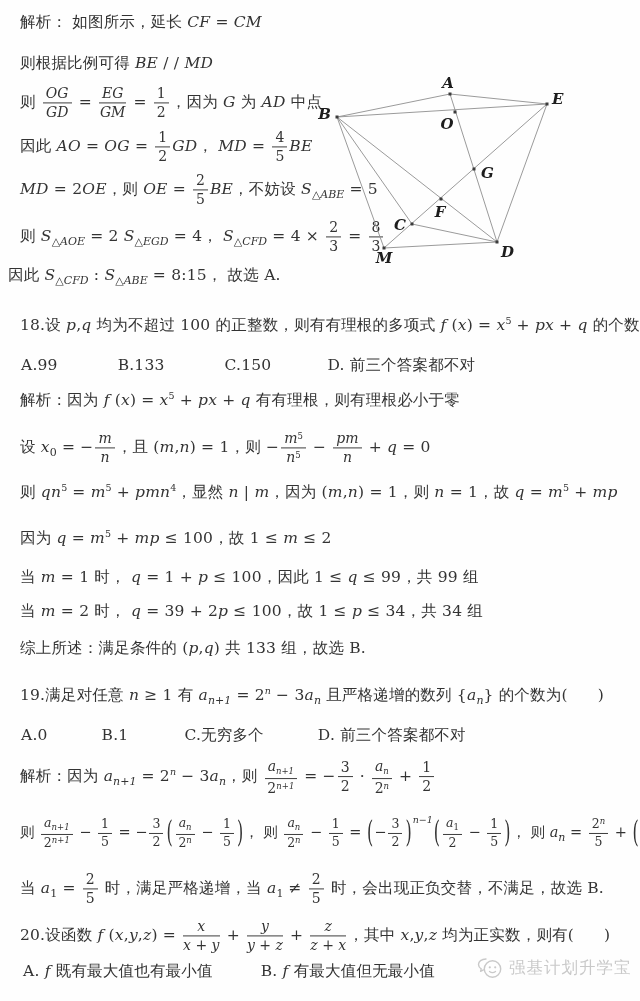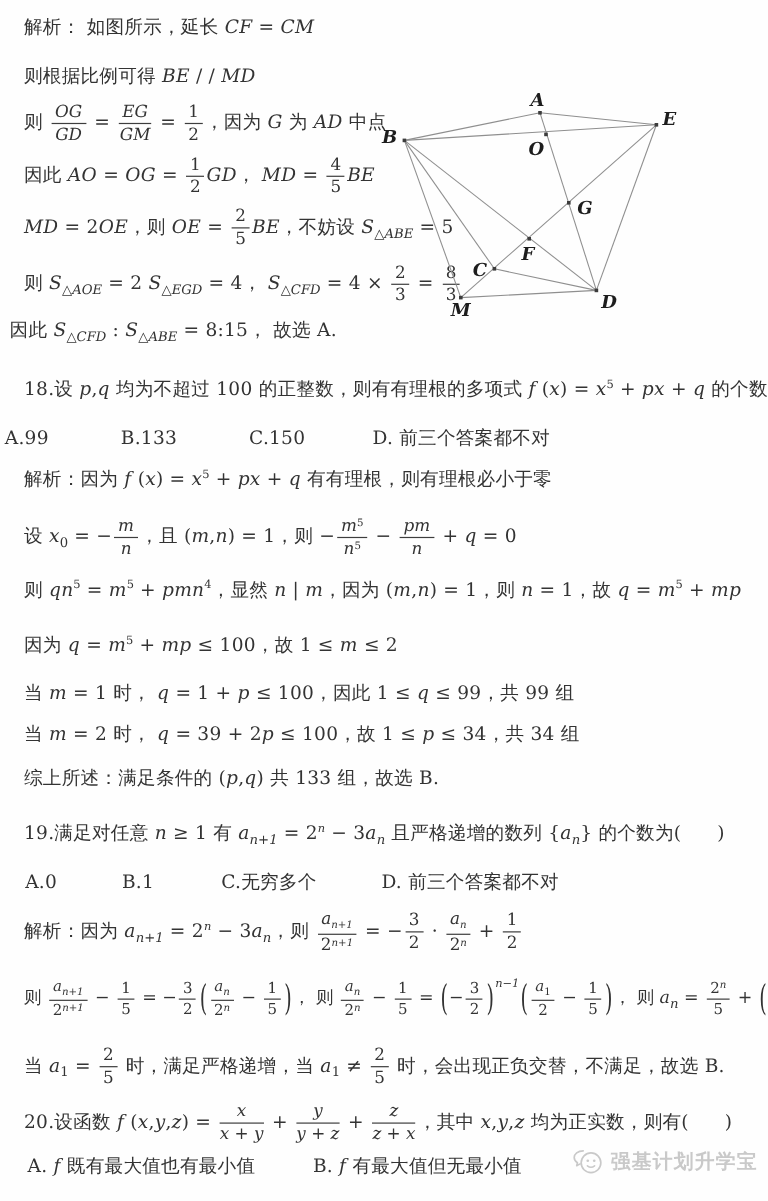--- a/index.html
+++ b/index.html
@@ -34,37 +34,37 @@
   #figure-box{position:absolute;left:313px;top:70px;}
   .fig-line{stroke:#8f8f8f;stroke-width:0.9;}
   .fig-pt{fill:#3c3c3c;}
   .fig-label{
     font-family:"DejaVu Serif","Liberation Serif",serif;
     font-style:italic;font-weight:bold;font-size:15px;fill:#1d1d1d;
   }
   #watermark{
     position:absolute;left:477px;top:957px;display:flex;align-items:center;gap:5px;
     color:#c9c9c9;font-family:"DejaVu Sans","Liberation Sans",sans-serif;
-    font-size:16.5px;font-weight:bold;letter-spacing:1px;
+    font-size:16.5px;font-weight:normal;letter-spacing:1px;
   }
 </style>
 </head>
 <body>
 
 <div class="page">
   <div id="doc">
       <div class="line" style="top: 23px; left: 20px;"><span class="tk-x">解析：  如图所示，延长 </span><span class="tk-i">CF</span><span class="tk-x"> = </span><span class="tk-i">CM</span></div>
       <div class="line" style="top: 64px; left: 20px;"><span class="tk-x">则根据比例可得 </span><span class="tk-i">BE</span><span class="tk-x"> / / </span><span class="tk-i">MD</span></div>
       <div class="line" style="top: 103px; left: 20px;"><span class="tk-x">则 </span><span class="frac"><span class="num"><span class="tk-i">OG</span></span><span class="den"><span class="tk-i">GD</span></span></span><span class="tk-x"> = </span><span class="frac"><span class="num"><span class="tk-i">EG</span></span><span class="den"><span class="tk-i">GM</span></span></span><span class="tk-x"> = </span><span class="frac"><span class="num"><span class="tk-x">1</span></span><span class="den"><span class="tk-x">2</span></span></span><span class="tk-x">，因为 </span><span class="tk-i">G</span><span class="tk-x"> 为 </span><span class="tk-i">AD</span><span class="tk-x"> 中点</span></div>
       <div class="line" style="top: 147px; left: 20px;"><span class="tk-x">因此 </span><span class="tk-i">AO</span><span class="tk-x"> = </span><span class="tk-i">OG</span><span class="tk-x"> = </span><span class="frac"><span class="num"><span class="tk-x">1</span></span><span class="den"><span class="tk-x">2</span></span></span><span class="tk-i">GD</span><span class="tk-x">，  </span><span class="tk-i">MD</span><span class="tk-x"> = </span><span class="frac"><span class="num"><span class="tk-x">4</span></span><span class="den"><span class="tk-x">5</span></span></span><span class="tk-i">BE</span></div>
       <div class="line" style="top: 190px; left: 20px;"><span class="tk-i">MD</span><span class="tk-x"> = 2</span><span class="tk-i">OE</span><span class="tk-x">，则 </span><span class="tk-i">OE</span><span class="tk-x"> = </span><span class="frac"><span class="num"><span class="tk-x">2</span></span><span class="den"><span class="tk-x">5</span></span></span><span class="tk-i">BE</span><span class="tk-x">，不妨设 </span><span class="tk-i">S</span><span class="tk-sb tk-i">△ABE</span><span class="tk-x"> = 5</span></div>
       <div class="line" style="top: 237px; left: 20px;"><span class="tk-x">则 </span><span class="tk-i">S</span><span class="tk-sb tk-i">△AOE</span><span class="tk-x"> = 2 </span><span class="tk-i">S</span><span class="tk-sb tk-i">△EGD</span><span class="tk-x"> = 4，  </span><span class="tk-i">S</span><span class="tk-sb tk-i">△CFD</span><span class="tk-x"> = 4 × </span><span class="frac"><span class="num"><span class="tk-x">2</span></span><span class="den"><span class="tk-x">3</span></span></span><span class="tk-x"> = </span><span class="frac"><span class="num"><span class="tk-x">8</span></span><span class="den"><span class="tk-x">3</span></span></span></div>
       <div class="line" style="top: 277px; left: 8px;"><span class="tk-x">因此 </span><span class="tk-i">S</span><span class="tk-sb tk-i">△CFD</span><span class="tk-x"> : </span><span class="tk-i">S</span><span class="tk-sb tk-i">△ABE</span><span class="tk-x"> = 8:15，  故选 A.</span></div>
       <div class="line" style="top: 325px; left: 20px;"><span class="tk-x">18.设 </span><span class="tk-i">p</span><span class="tk-x">,</span><span class="tk-i">q</span><span class="tk-x"> 均为不超过 100 的正整数，则有有理根的多项式 </span><span class="tk-i">f</span><span class="tk-x"> (</span><span class="tk-i">x</span><span class="tk-x">) = </span><span class="tk-i">x</span><span class="tk-sp">5</span><span class="tk-x"> + </span><span class="tk-i">px</span><span class="tk-x"> + </span><span class="tk-i">q</span><span class="tk-x"> 的个数为(</span></div>
-      <div class="line" style="top: 366px; left: 4px;"><span class="tk-x">A.99</span><span class="gap" style="width: 60px;"></span><span class="tk-x">B.133</span><span class="gap" style="width: 60px;"></span><span class="tk-x">C.150</span><span class="gap" style="width: 56px;"></span><span class="tk-x">D. 前三个答案都不对</span></div>
+      <div class="line" style="top: 366px; left: 21px;"><span class="tk-x">A.99</span><span class="gap" style="width: 60px;"></span><span class="tk-x">B.133</span><span class="gap" style="width: 60px;"></span><span class="tk-x">C.150</span><span class="gap" style="width: 56px;"></span><span class="tk-x">D. 前三个答案都不对</span></div>
       <div class="line" style="top: 400px; left: 20px;"><span class="tk-x">解析：因为 </span><span class="tk-i">f</span><span class="tk-x"> (</span><span class="tk-i">x</span><span class="tk-x">) = </span><span class="tk-i">x</span><span class="tk-sp">5</span><span class="tk-x"> + </span><span class="tk-i">px</span><span class="tk-x"> + </span><span class="tk-i">q</span><span class="tk-x"> 有有理根，则有理根必小于零</span></div>
       <div class="line" style="top: 448px; left: 20px;"><span class="tk-x">设 </span><span class="tk-i">x</span><span class="tk-sb">0</span><span class="tk-x"> = −</span><span class="frac"><span class="num"><span class="tk-i">m</span></span><span class="den"><span class="tk-i">n</span></span></span><span class="tk-x">，且 (</span><span class="tk-i">m</span><span class="tk-x">,</span><span class="tk-i">n</span><span class="tk-x">) = 1，则 −</span><span class="frac"><span class="num"><span class="tk-i">m</span><span class="tk-sp">5</span></span><span class="den"><span class="tk-i">n</span><span class="tk-sp">5</span></span></span><span class="tk-x"> − </span><span class="frac"><span class="num"><span class="tk-i">pm</span></span><span class="den"><span class="tk-i">n</span></span></span><span class="tk-x"> + </span><span class="tk-i">q</span><span class="tk-x"> = 0</span></div>
       <div class="line" style="top: 492px; left: 20px;"><span class="tk-x">则 </span><span class="tk-i">qn</span><span class="tk-sp">5</span><span class="tk-x"> = </span><span class="tk-i">m</span><span class="tk-sp">5</span><span class="tk-x"> + </span><span class="tk-i">pmn</span><span class="tk-sp">4</span><span class="tk-x">，显然 </span><span class="tk-i">n</span><span class="tk-x"> | </span><span class="tk-i">m</span><span class="tk-x">，因为 (</span><span class="tk-i">m</span><span class="tk-x">,</span><span class="tk-i">n</span><span class="tk-x">) = 1，则 </span><span class="tk-i">n</span><span class="tk-x"> = 1，故 </span><span class="tk-i">q</span><span class="tk-x"> = </span><span class="tk-i">m</span><span class="tk-sp">5</span><span class="tk-x"> + </span><span class="tk-i">mp</span></div>
       <div class="line" style="top: 538px; left: 20px;"><span class="tk-x">因为 </span><span class="tk-i">q</span><span class="tk-x"> = </span><span class="tk-i">m</span><span class="tk-sp">5</span><span class="tk-x"> + </span><span class="tk-i">mp</span><span class="tk-x"> ≤ 100，故 1 ≤ </span><span class="tk-i">m</span><span class="tk-x"> ≤ 2</span></div>
       <div class="line" style="top: 578px; left: 20px;"><span class="tk-x">当 </span><span class="tk-i">m</span><span class="tk-x"> = 1 时，  </span><span class="tk-i">q</span><span class="tk-x"> = 1 + </span><span class="tk-i">p</span><span class="tk-x"> ≤ 100，因此 1 ≤ </span><span class="tk-i">q</span><span class="tk-x"> ≤ 99，共 99 组</span></div>
       <div class="line" style="top: 612px; left: 20px;"><span class="tk-x">当 </span><span class="tk-i">m</span><span class="tk-x"> = 2 时，  </span><span class="tk-i">q</span><span class="tk-x"> = 39 + 2</span><span class="tk-i">p</span><span class="tk-x"> ≤ 100，故 1 ≤ </span><span class="tk-i">p</span><span class="tk-x"> ≤ 34，共 34 组</span></div>
       <div class="line" style="top: 649px; left: 20px; text-align: center;"><span class="tk-x">综上所述：满足条件的 (</span><span class="tk-i">p</span><span class="tk-x">,</span><span class="tk-i">q</span><span class="tk-x">) 共 133 组，故选 B.</span></div>
       <div class="line" style="top: 696px; left: 20px;"><span class="tk-x">19.满足对任意 </span><span class="tk-i">n</span><span class="tk-x"> ≥ 1 有 </span><span class="tk-i">a</span><span class="tk-sb tk-i">n+1</span><span class="tk-x"> = 2</span><span class="tk-sp tk-i">n</span><span class="tk-x"> − 3</span><span class="tk-i">a</span><span class="tk-sb tk-i">n</span><span class="tk-x"> 且严格递增的数列 {</span><span class="tk-i">a</span><span class="tk-sb tk-i">n</span><span class="tk-x">} 的个数为(</span><span class="gap" style="width: 30px;"></span><span class="tk-x">)</span></div>
       <div class="line" style="top: 736px; left: 21px;"><span class="tk-x">A.0</span><span class="gap" style="width: 54px;"></span><span class="tk-x">B.1</span><span class="gap" style="width: 56px;"></span><span class="tk-x">C.无穷多个</span><span class="gap" style="width: 54px;"></span><span class="tk-x">D. 前三个答案都不对</span></div>
       <div class="line" style="top: 777px; left: 20px;"><span class="tk-x">解析：因为 </span><span class="tk-i">a</span><span class="tk-sb tk-i">n+1</span><span class="tk-x"> = 2</span><span class="tk-sp tk-i">n</span><span class="tk-x"> − 3</span><span class="tk-i">a</span><span class="tk-sb tk-i">n</span><span class="tk-x">，则 </span><span class="frac"><span class="num"><span class="tk-i">a</span><span class="tk-sb tk-i">n+1</span></span><span class="den"><span class="tk-x">2</span><span class="tk-sp tk-i">n+1</span></span></span><span class="tk-x"> = −</span><span class="frac"><span class="num"><span class="tk-x">3</span></span><span class="den"><span class="tk-x">2</span></span></span><span class="tk-x"> · </span><span class="frac"><span class="num"><span class="tk-i">a</span><span class="tk-sb tk-i">n</span></span><span class="den"><span class="tk-x">2</span><span class="tk-sp tk-i">n</span></span></span><span class="tk-x"> + </span><span class="frac"><span class="num"><span class="tk-x">1</span></span><span class="den"><span class="tk-x">2</span></span></span></div>

